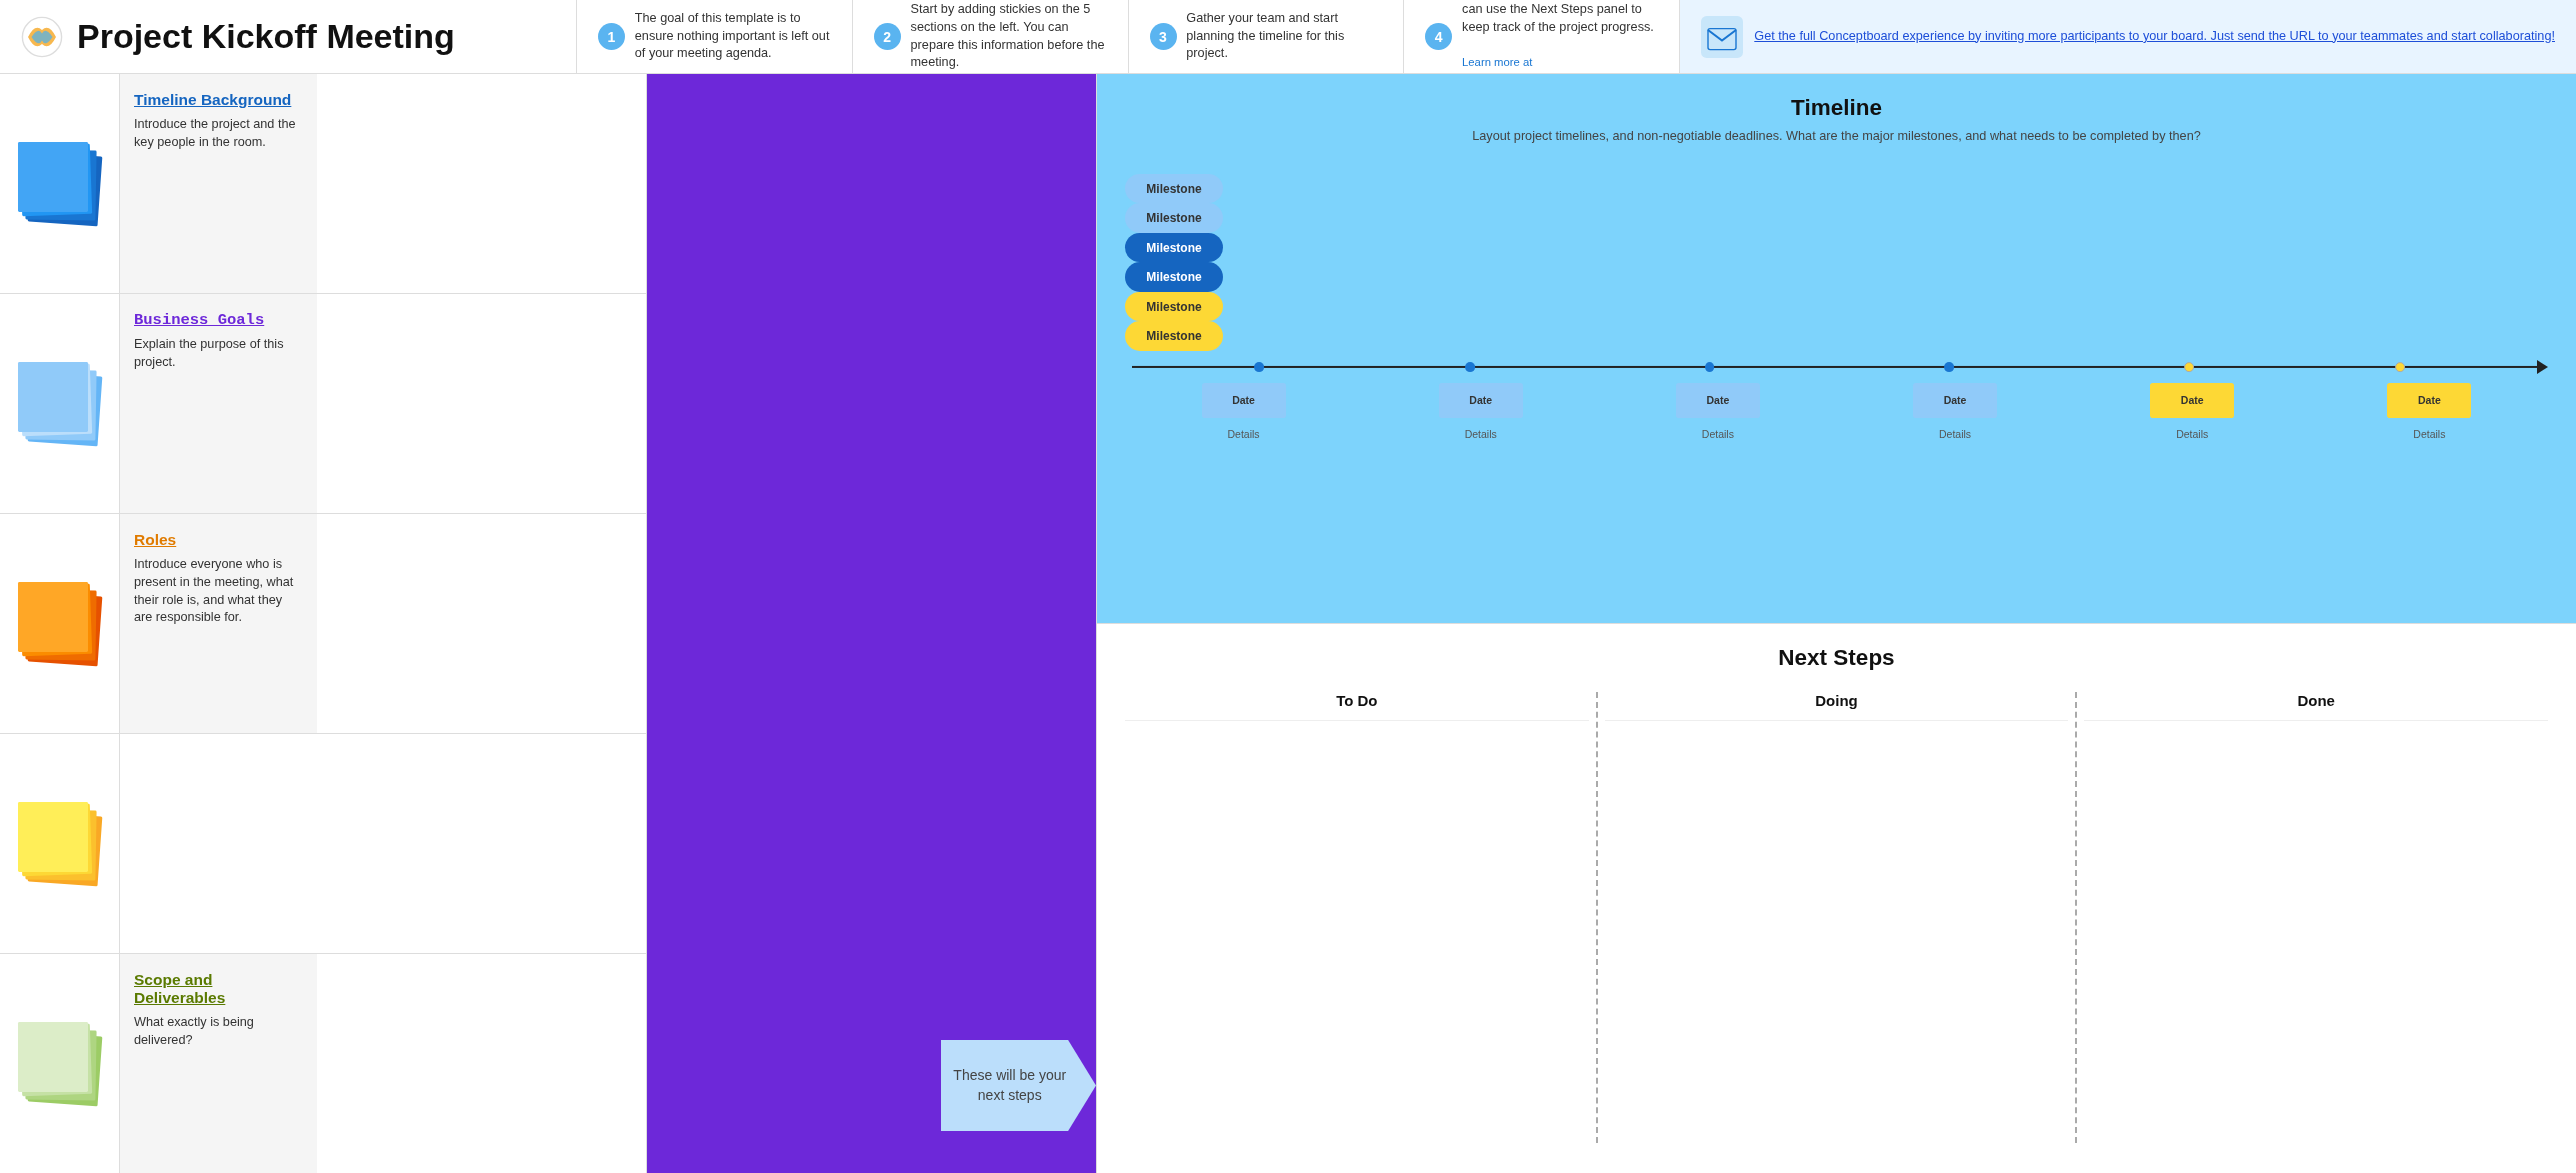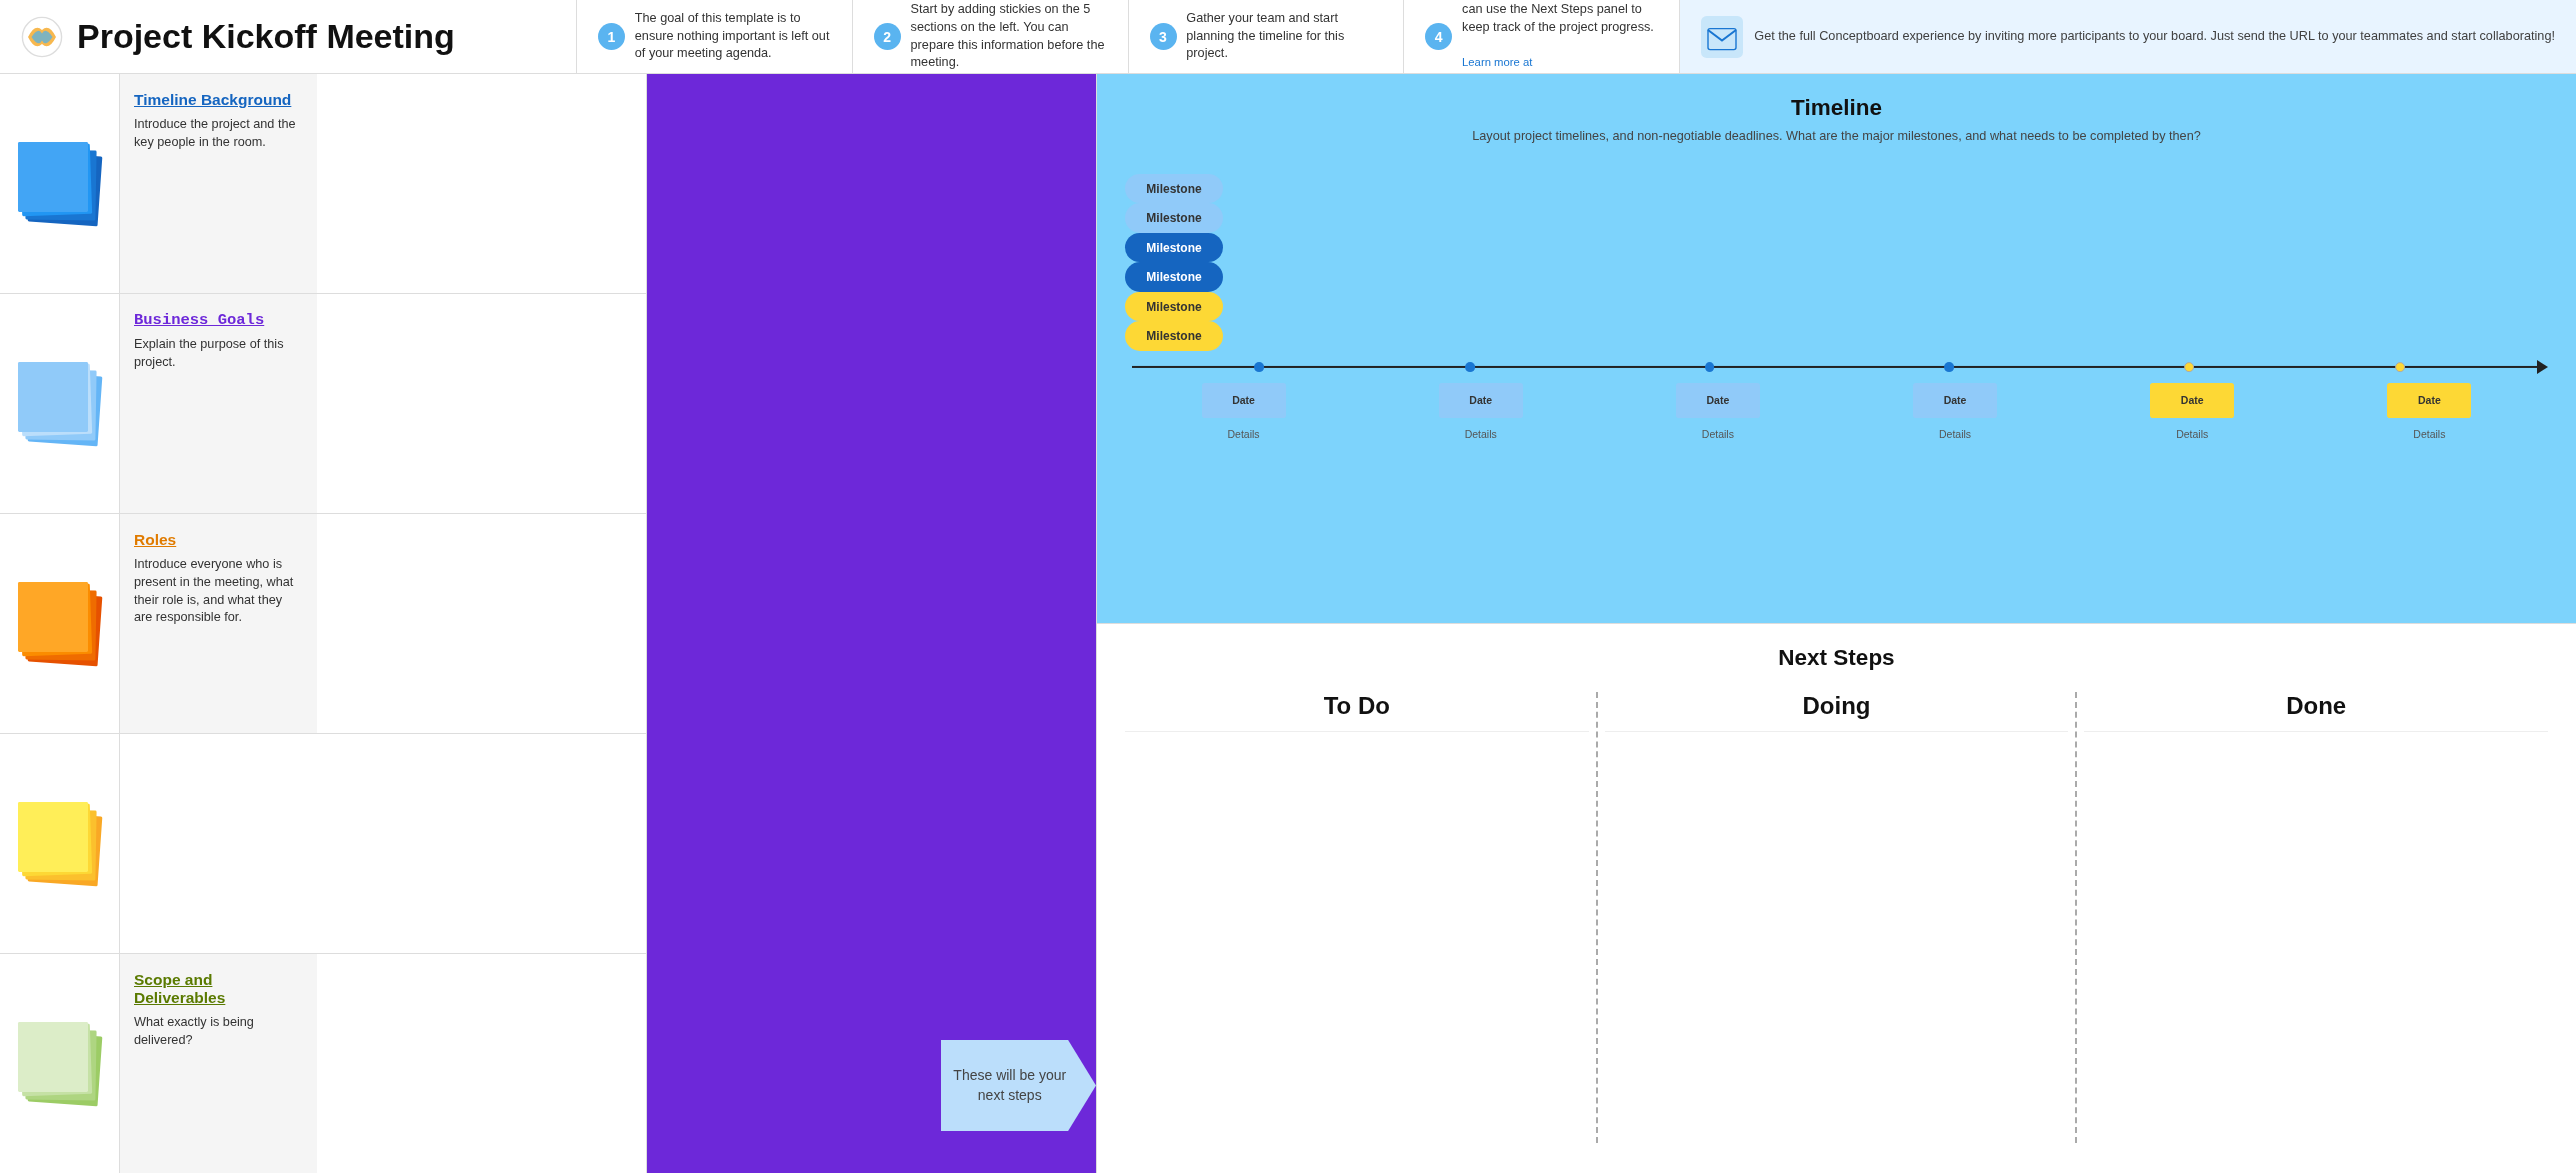--- a/index.html
+++ b/index.html
@@ -71,22 +71,23 @@
       min-width: 267px;
     }
     .cta-icon {
       width: 42px;
       height: 42px;
       flex-shrink: 0;
       margin-right: 11.3px;
     }
     .cta-text {
       font-size: 12.7px;
-      color: #404040;
+      color: #1d4ed8;
       line-height: 1.4;
+      text-decoration: underline;
     }
 
     
     .main {
       display: flex;
       height: calc(1173px - 74px);
     }
 
     
     .left-panel {
@@ -330,21 +331,21 @@
     .kanban-columns {
       display: flex;
       height: calc(100% - 56px);
     }
     .kanban-col {
       flex: 1;
       display: flex;
       flex-direction: column;
     }
     .kanban-col-header {
-      font-size: 24px;
+      font-size: 15px;
       font-weight: bold;
       text-align: center;
       color: #111;
       padding-bottom: 11.3px;
       border-bottom: 1.4px solid #eee;
     }
     .kanban-divider {
       width: 1.4px;
       background: transparent;
       border-left: 2.1px dashed #aaa;

